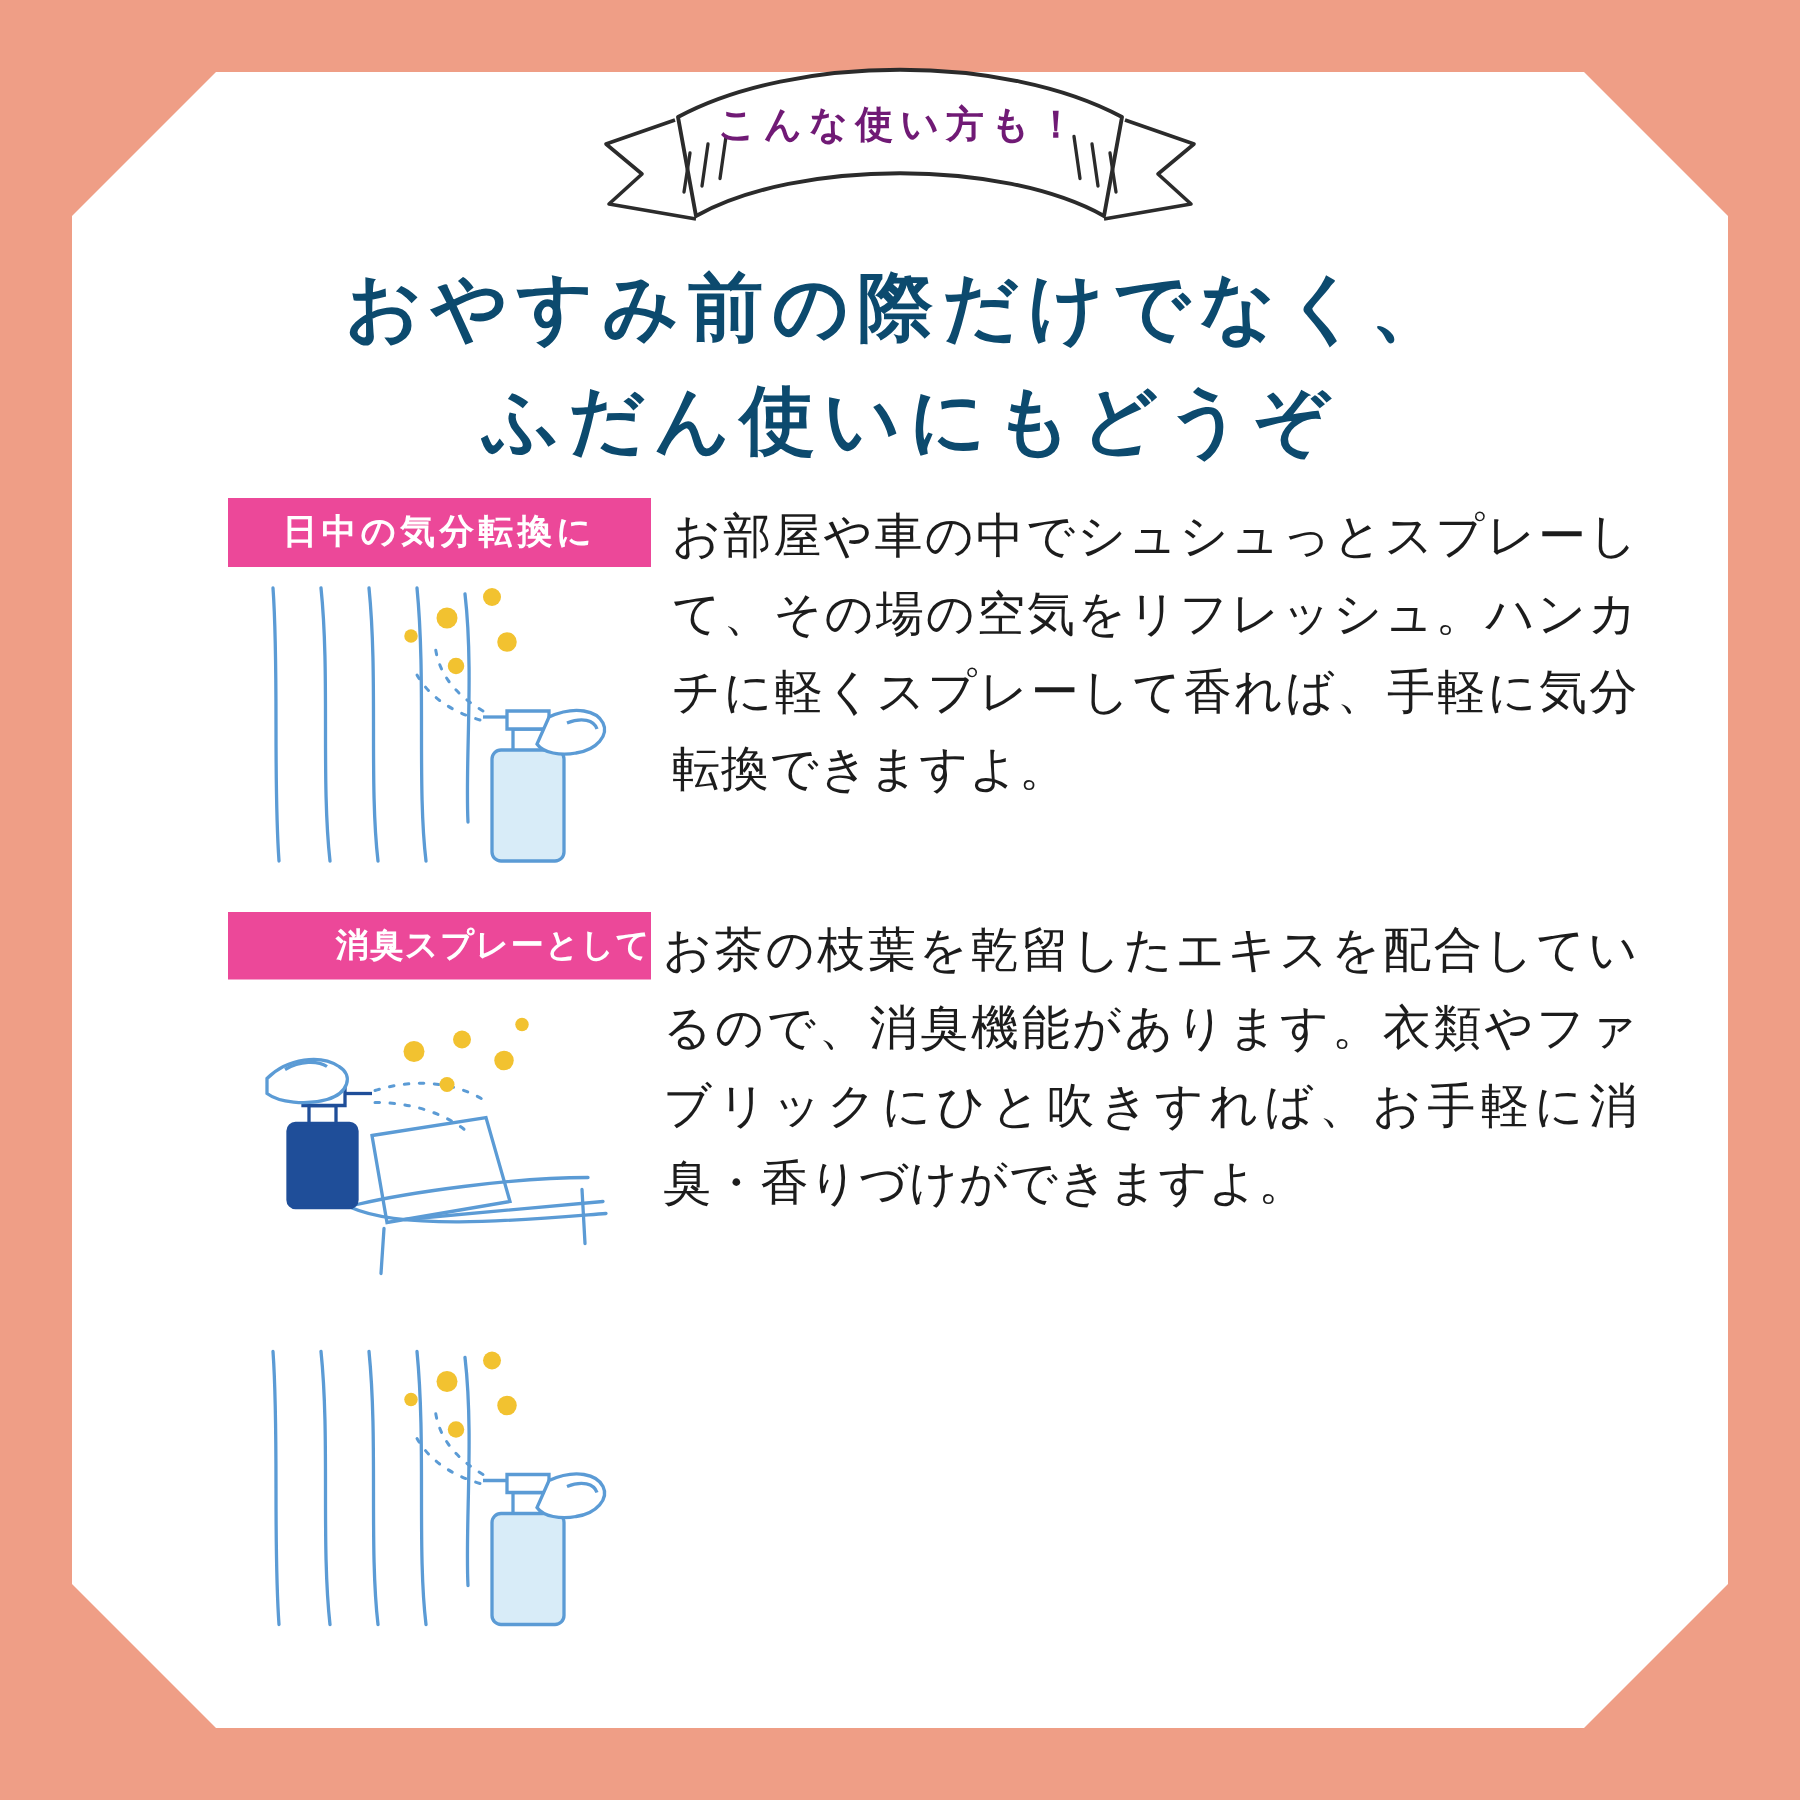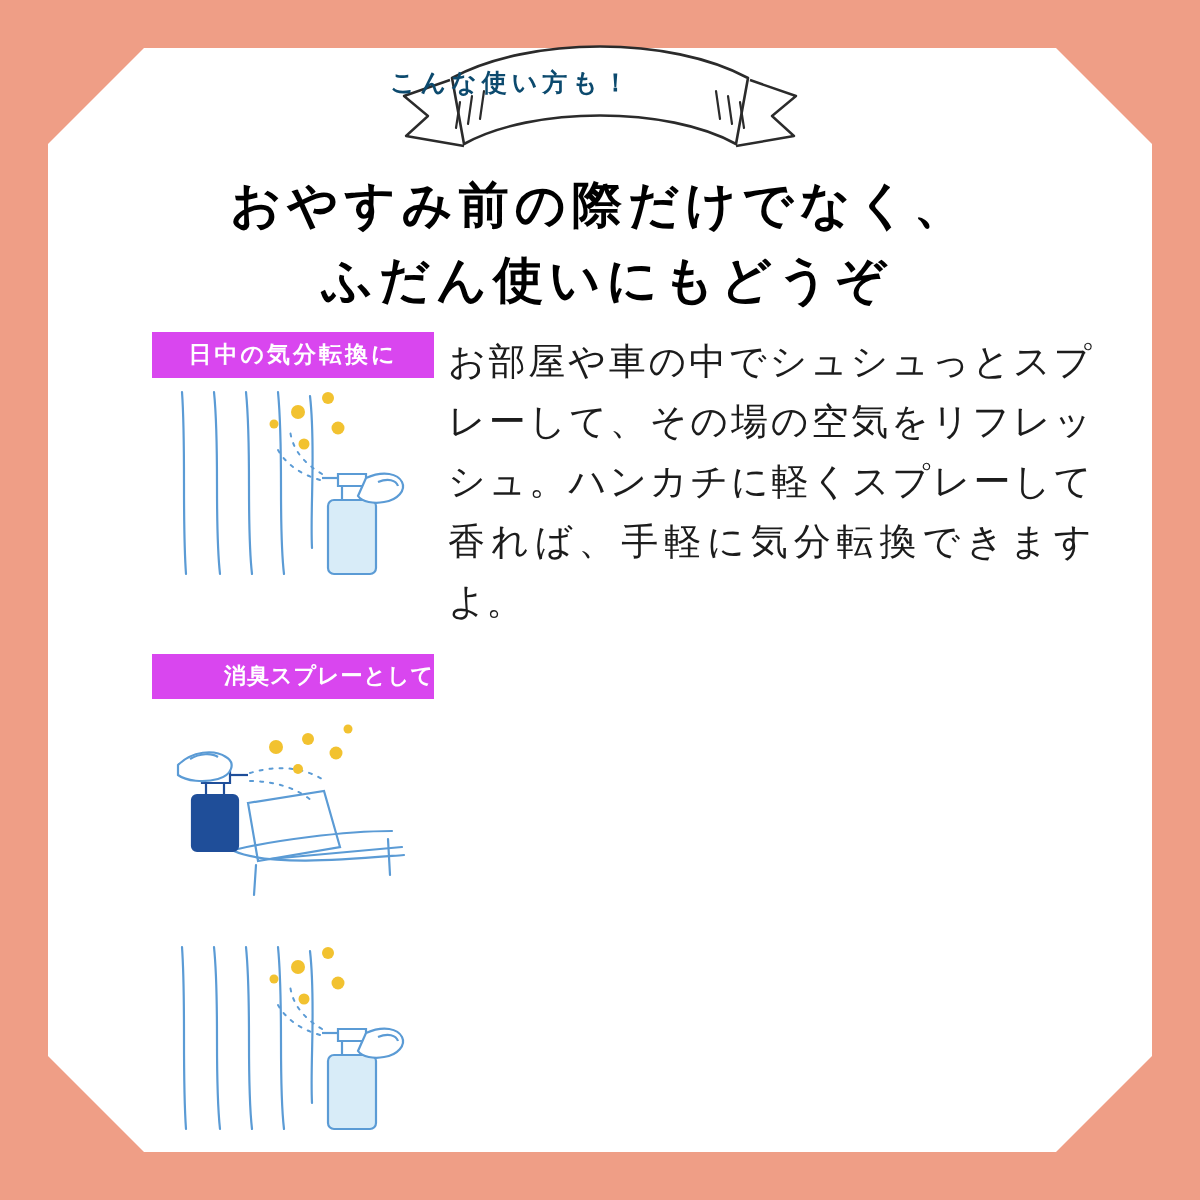--- a/index.html
+++ b/index.html
@@ -40,36 +40,36 @@
     transform: translateX(-50%);
     width: 420px;
     height: 130px;
   }
   .ribbon svg { display: block; }
   .ribbon-text {
     position: absolute;
     left: 0;
     top: 26px;
     width: 420px;
-    text-align: left;
+    text-align: center;
     font-size: 25px;
     letter-spacing: 5px;
-    color: #0c4a6e;
+    color: #701a75;
     font-weight: 600;
     font-family: Liberation Serif, serif;
   }
 
   
   .headline {
     position: absolute;
     left: 0;
     top: 168px;
     width: 1200px;
     text-align: center;
-    color: #000000;
+    color: #0c4a6e;
     font-weight: 700;
     font-size: 50px;
     line-height: 1.5;
     letter-spacing: 6px;
     font-family: "DejaVu Sans", "Liberation Sans", sans-serif;
   }
   .headline .line2 { display: block; padding-left: 14px; }
 
   
   .rows {
@@ -81,40 +81,40 @@
   .row {
     display: flex;
     align-items: flex-start;
     margin-bottom: 22px;
   }
   .row-figure {
     width: 282px;
     flex: 0 0 282px;
   }
   .tag {
-    background: #d946ef;
+    background: #ec4899;
     color: #ffffff;
     font-weight: 700;
     font-size: 23px;
     letter-spacing: 3px;
     text-align: center;
     padding: 7px 0 8px 0;
     font-family: "DejaVu Sans", "Liberation Sans", sans-serif;
     white-space: nowrap;
   }
   .tag.wide { letter-spacing: 1px; font-size: 22px; text-align: right; }
   .illus {
     width: 282px;
     height: 208px;
   }
   .illus svg { display: block; }
   .row-body {
     flex: 1 1 auto;
     padding-left: 14px;
-    font-size: 37px;
+    font-size: 32px;
     line-height: 1.62;
     letter-spacing: 0.5px;
     color: #1c1c1c;
     font-family: "DejaVu Sans", "Liberation Sans", sans-serif;
     text-align: justify;
   }
   .row-2 .row-body { padding-left: 8px; }
 </style>
 </head>
 <body>
@@ -218,20 +218,21 @@
             <g fill="#f2c230">
               <circle cx="124" cy="48" r="7"></circle>
               <circle cx="156" cy="40" r="6"></circle>
               <circle cx="184" cy="54" r="6.5"></circle>
               <circle cx="146" cy="70" r="5"></circle>
               <circle cx="196" cy="30" r="4.5"></circle>
             </g>
           </svg>
         </div>
       </div>
+      <div class="row-body">お茶の枝葉を乾留したエキスを配合しているので、消臭機能があります。衣類やファブリックにひと吹きすれば、お手軽に消臭・香りづけができますよ。</div>
     </div>
 
     <div class="row row-3">
       <div class="row-figure">
         <div class="illus">
           <svg width="282" height="208" viewBox="0 0 282 208" fill="none" xmlns="http://www.w3.org/2000/svg">
             <g stroke="#5b9bd5" stroke-width="2.2" stroke-linecap="round" fill="none">
               <path d="M30 18 C 34 74, 30 144, 34 200"></path>
               <path d="M62 18 C 68 76, 62 146, 68 200"></path>
               <path d="M94 18 C 100 78, 94 148, 100 200"></path>

